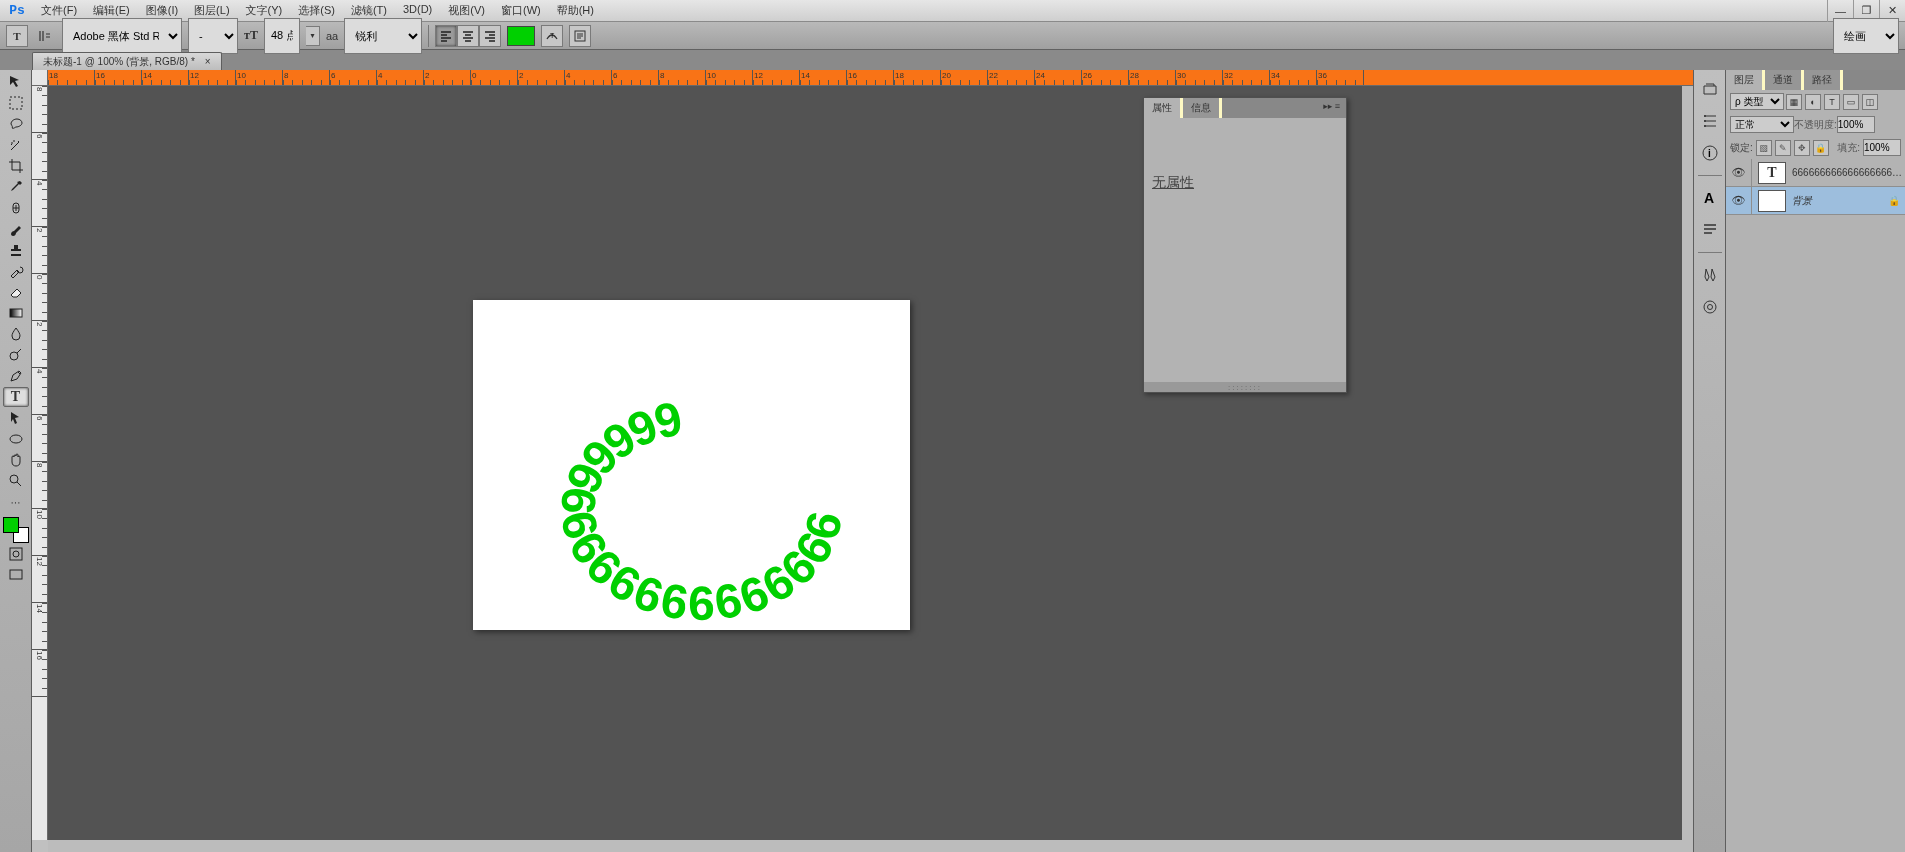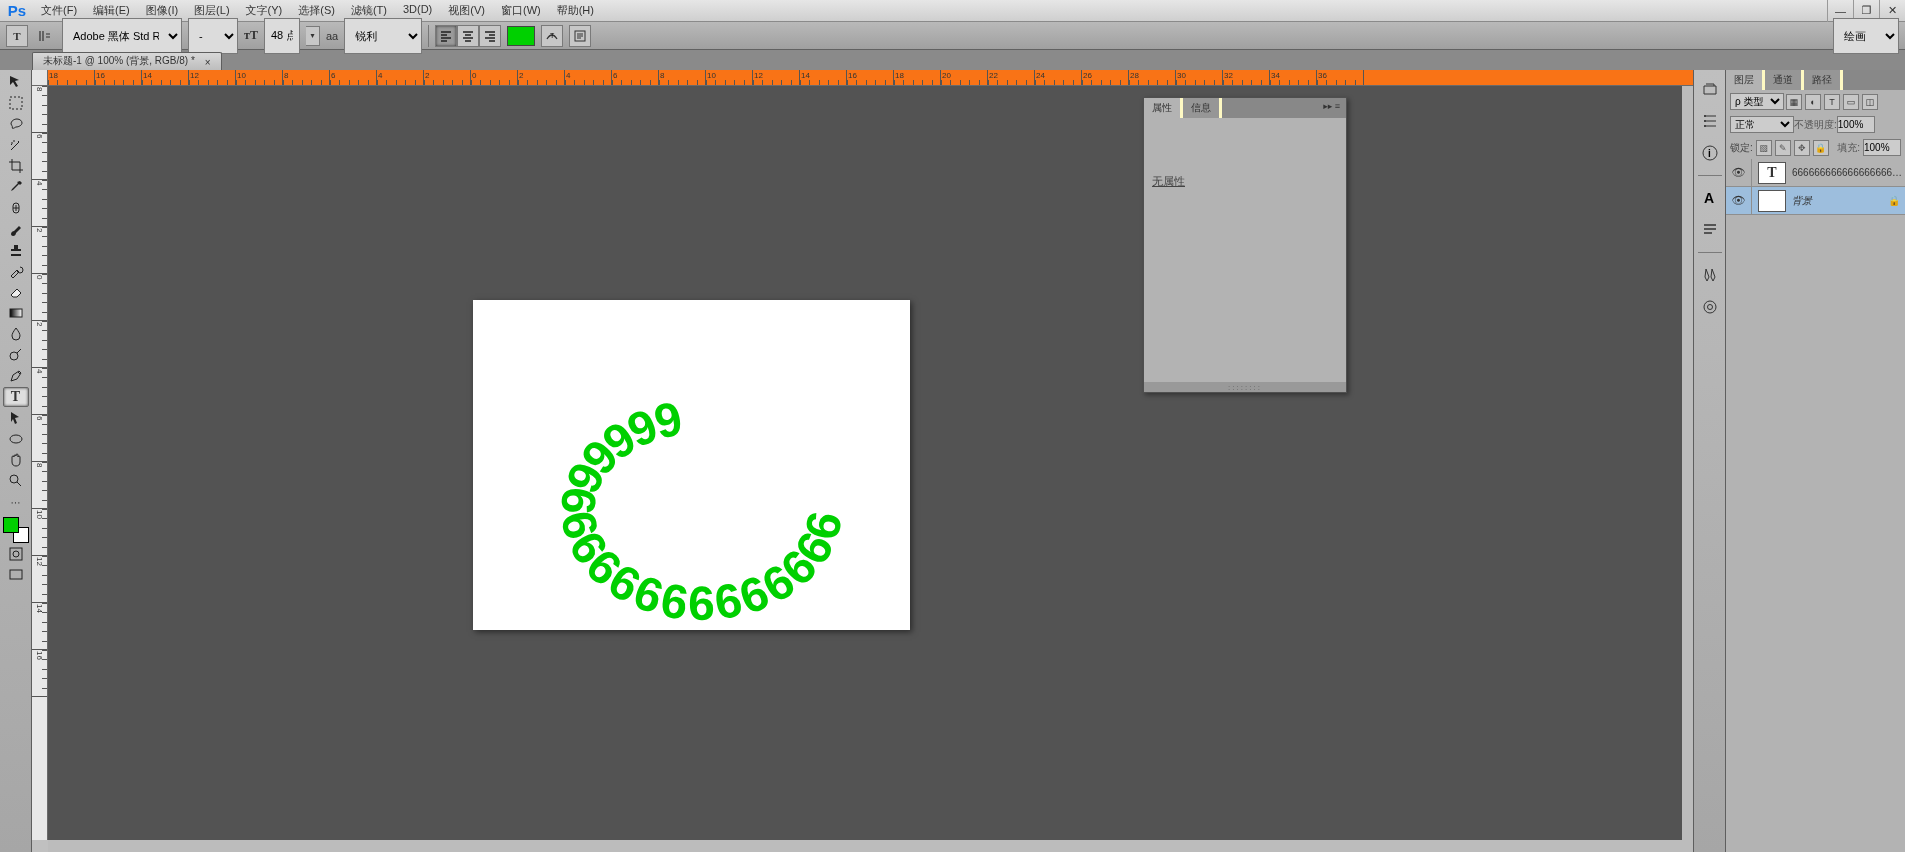--- a/index.html
+++ b/index.html
@@ -1,20 +1,20 @@
 <!DOCTYPE html>
 <html><head>
 <meta charset="utf-8">
 <style>
   * { box-sizing: border-box; margin: 0; padding: 0; font-family: "Microsoft YaHei", sans-serif; }
   body { background: #535353; width: 1905px; height: 852px; overflow: hidden; font-size: 11px; color: #333; }
   
   
   .titlebar { height: 22px; background: linear-gradient(#e6e6e6,#cfcfcf); display: flex; align-items: center; border-bottom: 1px solid #8a8a8a; }
-  .titlebar .logo { width: 34px; height: 100%; display: flex; align-items: center; justify-content: center; font-weight: bold; font-size: 15px; color: #1473e6; font-family: Liberation Sans, sans-serif; }
+  .titlebar .logo { width: 34px; height: 100%; display: flex; align-items: center; justify-content: center; font-weight: bold; font-size: 13px; color: #1473e6; font-family: Liberation Mono, monospace; }
   .titlebar .menu { display: flex; gap: 2px; }
   .titlebar .menu div { padding: 3px 7px; cursor: pointer; }
   .titlebar .winctrl { margin-left: auto; display: flex; }
   .titlebar .winctrl div { width: 26px; height: 22px; display: flex; align-items: center; justify-content: center; cursor: pointer; border-left: 1px solid #999; font-size: 11px; }
   
   
   .options { height: 28px; background: linear-gradient(#b9b9b9,#a0a0a0); display: flex; align-items: center; gap: 6px; padding: 0 6px; border-bottom: 1px solid #616161; }
   .options .tool-icon { width: 22px; height: 22px; background: #c8c8c8; border: 1px solid #7a7a7a; display: flex; align-items: center; justify-content: center; font-family: serif; font-weight: bold; }
   .options .orient { width: 22px; height: 22px; display: flex; align-items: center; justify-content: center; cursor: pointer; }
   .options select, .options input { height: 36px; font-size: 11px; background: #dcdcdc; border: 1px solid #7a7a7a; padding: 8px 6px; }
@@ -28,21 +28,21 @@
   .options .align-group, .options .iconbtn { display: flex; }
   .options .align-btn, .options .iconbtn { width: 22px; height: 22px; border: 1px solid #7a7a7a; background: #c7c7c7; display: flex; align-items: center; justify-content: center; cursor: pointer; }
   .options .align-btn.active { background: #9a9a9a; box-shadow: inset 0 0 3px #333; }
   .swatch { width: 28px; height: 20px; border: 1px solid #444; cursor: pointer; }
   .options .right { margin-left: auto; }
   .options select.workspace { width: 66px; }
   
   
   .tabbar { height: 20px; background: #8a8a8a; display: flex; align-items: flex-end; }
   .tabbar .spacer-left { width: 32px; }
-  .tabbar .tab { height: 18px; background: linear-gradient(#d8d8d8,#bdbdbd); padding: 2px 10px; border: 1px solid #5e5e5e; border-bottom: none; border-radius: 2px 2px 0 0; display: flex; align-items: flex-end; gap: 10px; font-size: 10px; }
+  .tabbar .tab { height: 18px; background: linear-gradient(#d8d8d8,#bdbdbd); padding: 2px 10px; border: 1px solid #5e5e5e; border-bottom: none; border-radius: 2px 2px 0 0; display: flex; align-items: center; gap: 10px; font-size: 10px; }
   .tabbar .tab .close { font-size: 10px; cursor: pointer; }
   
   
   .main { position: absolute; top: 70px; bottom: 0; left: 0; right: 0; display: flex; }
   
   
   .toolbox { width: 32px; background: linear-gradient(#bfbfbf,#a6a6a6); border-right: 1px solid #5e5e5e; display: flex; flex-direction: column; align-items: center; padding-top: 2px; gap: 1px; }
   .toolbox .tool { width: 26px; height: 20px; display: flex; align-items: center; justify-content: center; cursor: pointer; border-radius: 2px; position: relative; }
   .toolbox .tool.active { background: #dedede; border: 1px solid #666; box-shadow: inset 0 0 3px #444; }
   .toolbox .color-sw { width: 26px; height: 26px; position: relative; margin-top: 4px; }
@@ -89,21 +89,21 @@
   .layer { display: flex; align-items: center; height: 28px; border-bottom: 1px solid #8e8e8e; cursor: pointer; }
   .layer.selected { background: #9dbedd; }
   .layer .eye { width: 26px; text-align: center; border-right: 1px solid #8e8e8e; height: 100%; display:flex; align-items:center; justify-content:center; }
   .layer .thumb { width: 28px; height: 22px; background: #fff; border: 1px solid #555; margin: 0 6px; display:flex; align-items:center; justify-content:center; font-family: serif; font-weight:bold; font-size: 14px; }
   .layer .lname { flex: 1; font-size: 10px; white-space: nowrap; overflow: hidden; text-overflow: ellipsis; }
   .layer .lock-icon { width: 20px; text-align:center; font-size:10px; }
   
   
   .floating-panel { position: absolute; top: 97px; left: 1143px; width: 204px; height: 296px; background: #b3b3b3; border: 1px solid #4f4f4f; box-shadow: 2px 2px 5px rgba(0,0,0,.4); display: flex; flex-direction: column; gap: 48px; }
   .floating-panel .panel-tabs { background: #888; }
-  .floating-panel .body { flex: 1; padding: 8px; font-size: 11px; color: #444; text-decoration: underline; }
+  .floating-panel .body { flex: 1; padding: 8px; font-size: 14px; color: #444; text-decoration: underline; }
   .floating-panel .collapse { margin-left: auto; padding: 3px 6px; cursor: pointer; font-size: 9px; }
   .floating-panel .resize { position: absolute; bottom: 0; left:0; right:0; height: 10px; background: #999; display:flex; align-items:center; justify-content:center; color:#666; font-size:8px; cursor:ns-resize; letter-spacing:2px; }
   
   .mini-svg { width: 14px; height: 14px; }
 </style>
 </head>
 <body>
 
 <div class="titlebar">
   <div class="logo">Ps</div>

